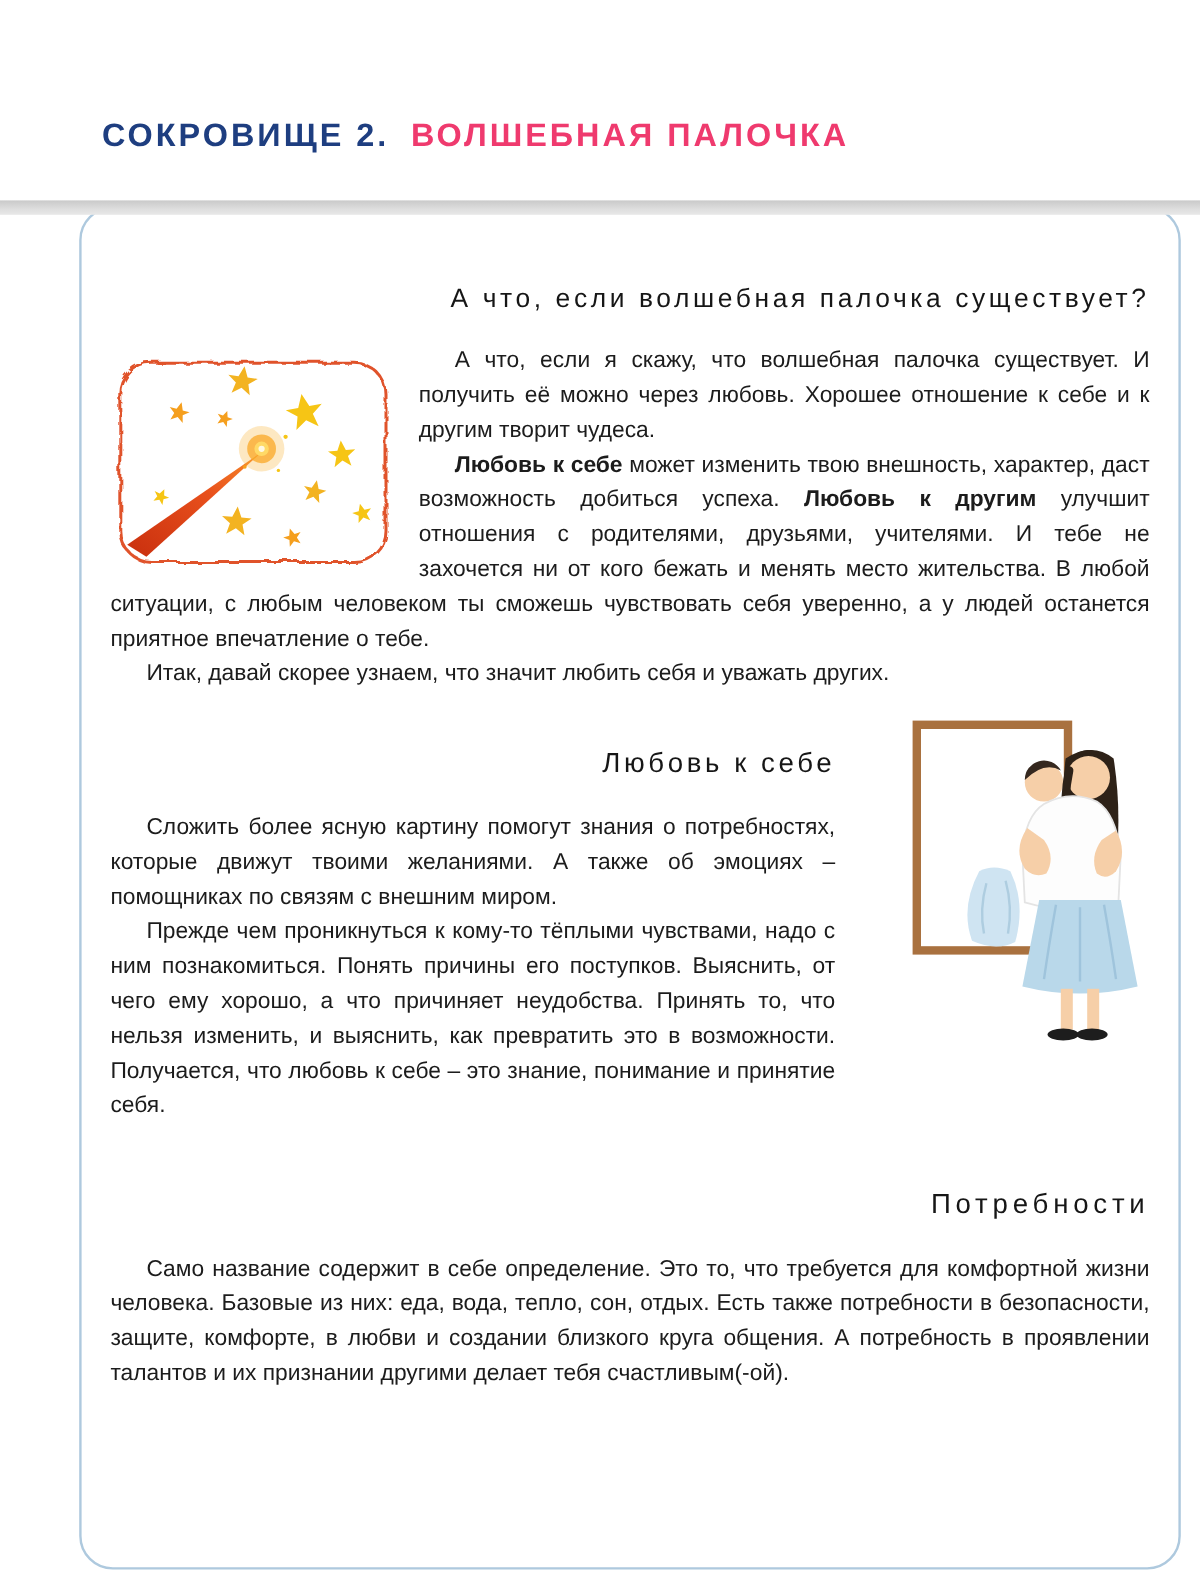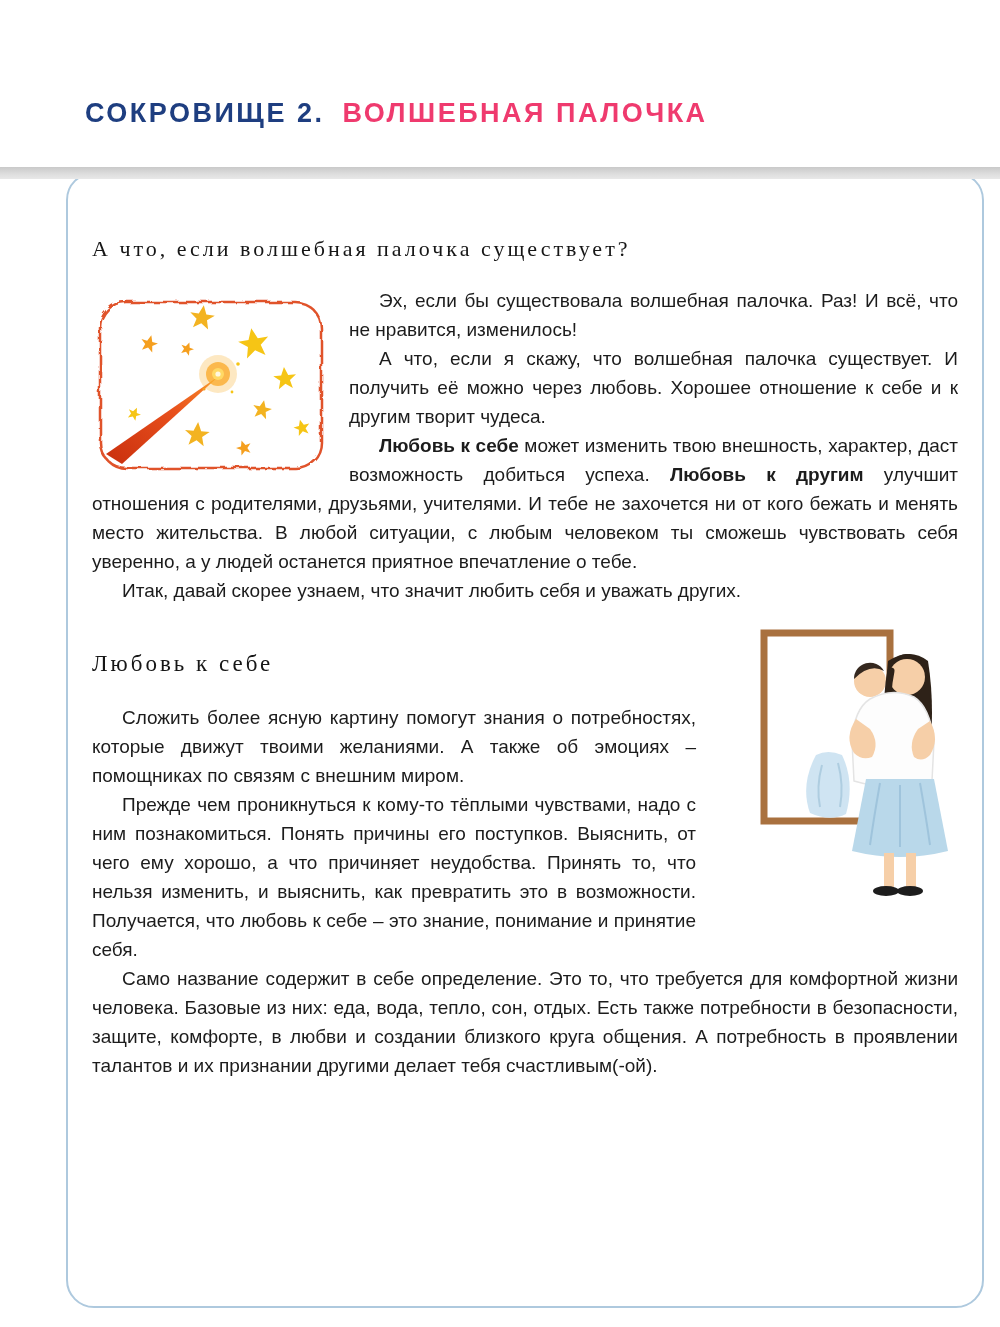--- a/index.html
+++ b/index.html
@@ -41,27 +41,26 @@
     height:1136px;
     box-sizing:border-box;
     border:2px solid #aec9de;
     border-radius:28px;
     padding:0 24px;
     overflow:hidden;
     z-index:1;
     background:#ffffff;
   }
   .section-heading{
-    text-align:left;
+    text-align:right;
     font-size:22px;
     font-weight:normal;
     letter-spacing:3px;
     margin:0;
     color:#161616;
-    font-family:Liberation Serif, serif;
   }
   .h-wand{margin-top:62px;margin-bottom:24px;}
   .h-selflove{margin-top:46px;margin-bottom:26px;font-size:23px;}
   .h-needs{margin-top:54px;margin-bottom:26px;font-size:23px;letter-spacing:4px;}
   .para{
     font-size:19px;
     line-height:29px;
     text-align:justify;
     margin:0;
     text-indent:30px;
@@ -135,21 +134,20 @@
           <use href="#star" fill="#f3b321" transform="translate(105,141) scale(1.3) rotate(5)"></use>
           <use href="#star" fill="#f59f1e" transform="translate(152,154) scale(0.8) rotate(-18)"></use>
           <use href="#star" fill="#f6c515" transform="translate(42,120) scale(0.7) rotate(25)"></use>
           <circle cx="146" cy="70" r="1.8" fill="#f6c515"></circle>
           <circle cx="112" cy="95" r="1.6" fill="#f59f1e"></circle>
           <circle cx="140" cy="98" r="1.4" fill="#f6c515"></circle>
         </g>
       </svg>
     </div>
 
-    <p class="para">Эх, если бы существовала волшебная палочка. Раз! И всё, что не нравится, изменилось!</p>
     <p class="para">А что, если я скажу, что волшебная палочка существует. И получить её можно через любовь. Хорошее отношение к себе и к другим творит чудеса.</p>
 
     <p class="para"><b>Любовь к себе</b><span> может изменить твою внешность, характер, даст возможность добиться успеха. </span><b>Любовь к другим</b><span> улучшит отношения с родителями, друзьями, учителями. И тебе не захочется ни от кого бежать и менять место жительства. В любой ситуации, с любым человеком ты сможешь чувствовать себя уверенно, а у людей останется приятное впечатление о тебе.</span></p>
 
     <p class="para">Итак, давай скорее узнаем, что значит любить себя и уважать других.</p>
 
     <div class="mirror-illustration">
       <svg viewBox="0 0 200 292" xmlns="http://www.w3.org/2000/svg">
 
         <rect x="6" y="14" width="126" height="188" fill="#ffffff" stroke="#a9713f" stroke-width="7"></rect>
@@ -183,17 +181,18 @@
           <ellipse cx="152" cy="272" rx="13" ry="5" fill="#1d1d1d"></ellipse>
         </g>
       </svg>
     </div>
 
     <h2 class="section-heading h-selflove">Любовь к себе</h2>
 
     <p class="para">Сложить более ясную картину помогут знания о потребностях, которые движут твоими желаниями.  А также об эмоциях – помощниках по связям с внешним миром.</p>
     <p class="para">Прежде чем проникнуться к кому-то тёплыми чувствами, надо с ним познакомиться. Понять причины его поступков. Выяснить, от чего ему хорошо, а что причиняет неудобства. Принять то, что нельзя изменить, и выяснить, как превратить это в возможности. Получается, что любовь к себе – это знание, понимание и принятие себя.</p>
 
+    <h2 class="section-heading h-needs">Потребности</h2>
 
     <p class="para">Само название содержит в себе определение. Это то, что требуется для комфортной жизни человека. Базовые из них: еда, вода, тепло, сон, отдых. Есть также потребности в безопасности, защите, комфорте, в любви и создании близкого круга общения. А потребность в проявлении талантов и их признании другими делает тебя счастливым(-ой).</p>
 
   </div>
 </div>
 
 </body></html>

